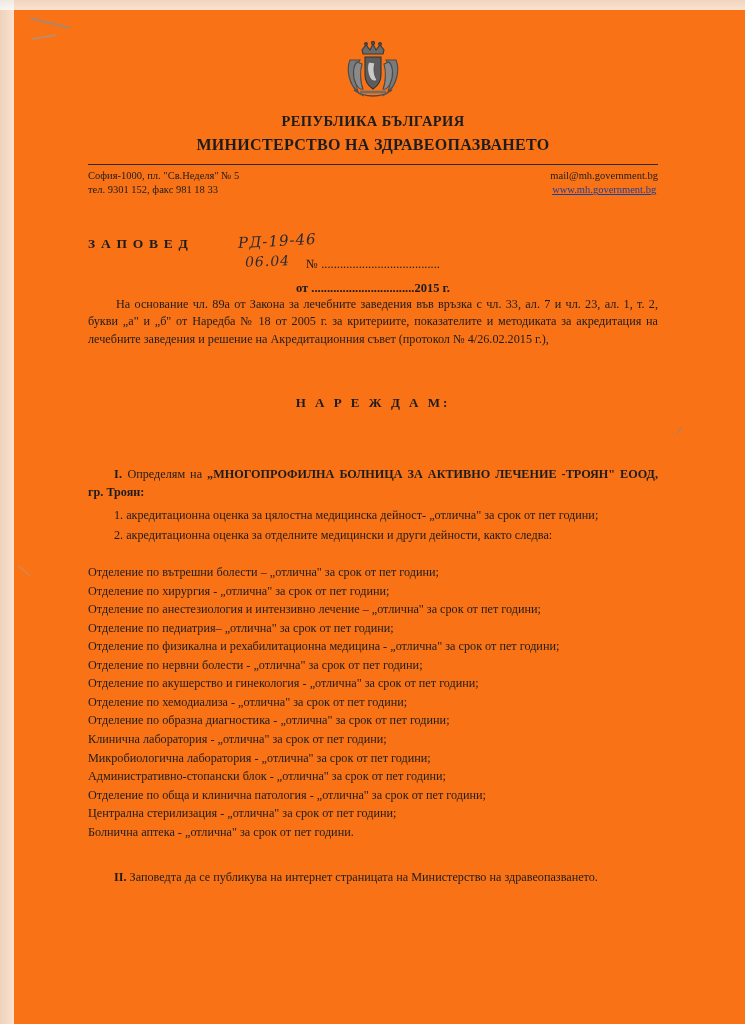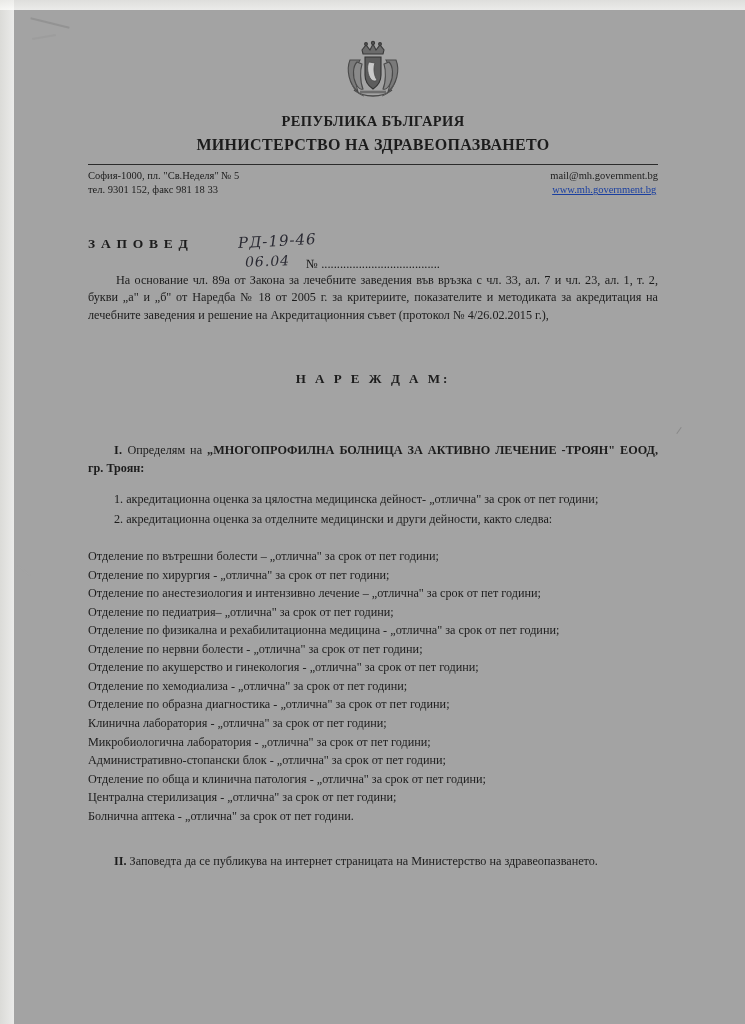--- a/index.html
+++ b/index.html
@@ -12,21 +12,21 @@
     height: 1024px;
     position: relative;
     font-family: "Liberation Serif", serif;
     color: #1c1c1c;
     overflow: hidden;
   }
 
   .page {
     position: absolute;
     inset: 0;
-    background: #a3a3a3;
+    background: #f97316;
   }
 
   
   .scan-edge-left {
     position: absolute;
     left: 0; top: 0;
     width: 14px; height: 100%;
     background: linear-gradient(to right, #e9e9e5, #fdfdfb);
     opacity: .8;
   }
@@ -270,32 +270,33 @@
       </div>
       <div class="contact-right">
         <div class="mail">mail@mh.government.bg</div>
         <a class="web" href="#">www.mh.government.bg</a>
       </div>
     </div>
 
     <div class="doc-type">З А П О В Е Д</div>
 
     <div class="num-line">№ ......................................</div>
+    <div class="date-line">от .................................2015 г.</div>
 
     <p class="body para-intro">На основание чл. 89а от Закона за лечебните заведения във връзка с чл. 33, ал. 7 и чл. 23, ал. 1, т. 2, букви „а" и „б" от Наредба № 18 от 2005 г. за критериите, показателите и методиката за акредитация на лечебните заведения и решение на Акредитационния съвет (протокол № 4/26.02.2015 г.),</p>
 
     <div class="order-word">Н А Р Е Ж Д А М:</div>
 
     <div class="section-i">
       <p class="body indent-1">
         <span class="lead">I.</span>
         <span>Определям на</span>
         <span class="entity">„МНОГОПРОФИЛНА БОЛНИЦА ЗА АКТИВНО ЛЕЧЕНИЕ -ТРОЯН" ЕООД, гр. Троян:</span>
       </p>
-      <p class="body indent-1" style="margin-top:13px;">1. акредитационна оценка за цялостна медицинска дейност- „отлична" за срок от пет години;</p>
+      <p class="body indent-1" style="margin-top:5px;">1. акредитационна оценка за цялостна медицинска дейност- „отлична" за срок от пет години;</p>
       <p class="body indent-1" style="margin-top:2px;">2. акредитационна оценка за отделните медицински и други дейности, както следва:</p>
 
       <div class="list-block">
         <span class="hang">Отделение по вътрешни болести – „отлична" за срок от пет години;</span>
         <span class="hang">Отделение по хирургия - „отлична" за срок от пет години;</span>
         <span class="hang">Отделение по анестезиология и интензивно лечение – „отлична" за срок от пет години;</span>
         <span class="hang">Отделение по педиатрия– „отлична" за срок от пет години;</span>
         <span class="hang">Отделение по физикална и рехабилитационна медицина - „отлична" за срок от пет години;</span>
         <span class="hang">Отделение по нервни болести - „отлична" за срок от пет години;</span>
         <span class="hang">Отделение по акушерство и гинекология - „отлична" за срок от пет години;</span>

